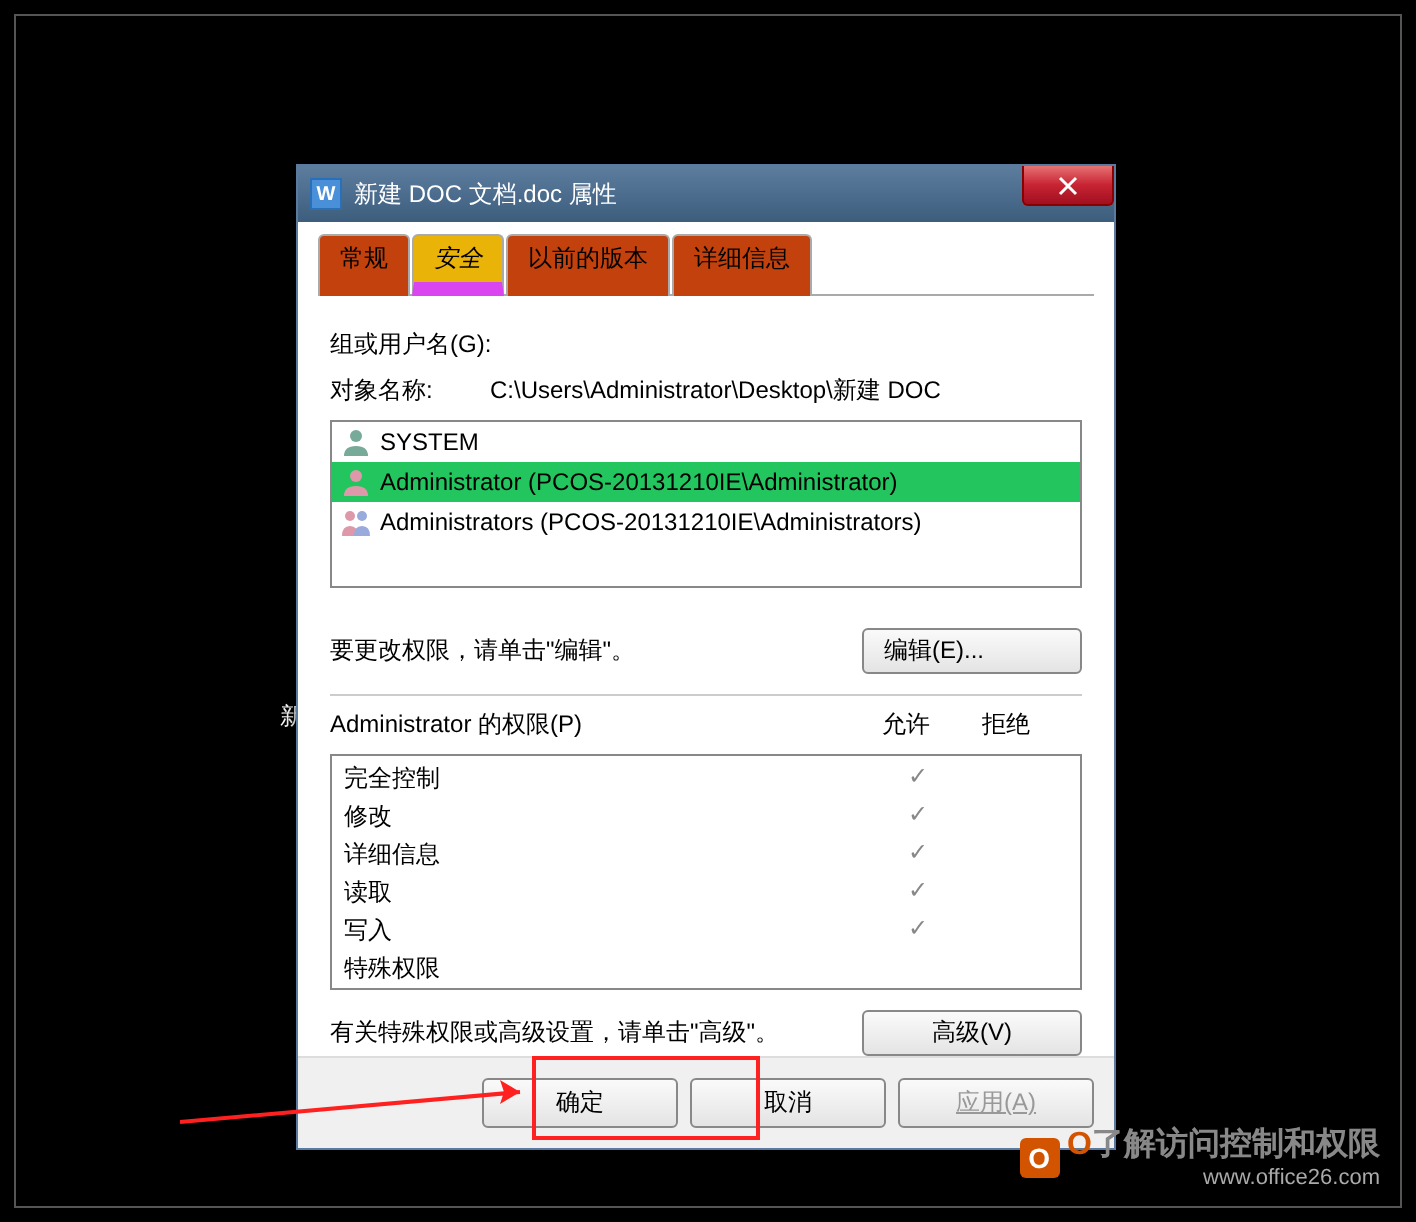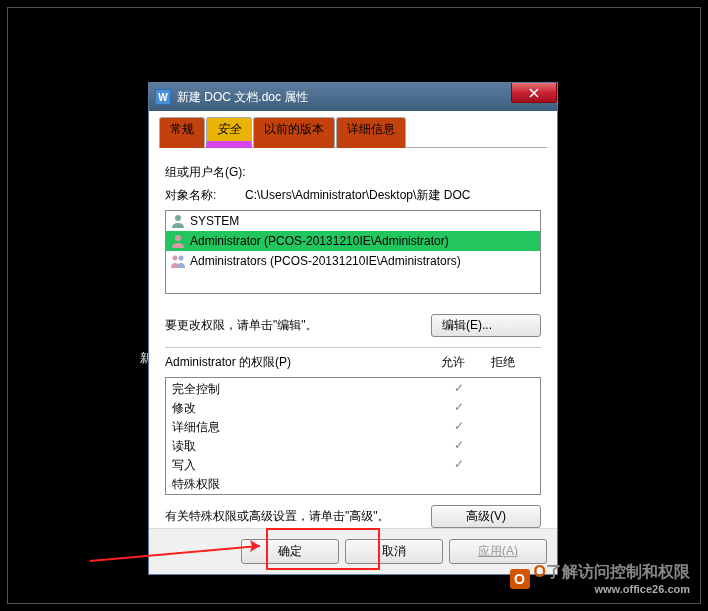--- a/index.html
+++ b/index.html
@@ -175,21 +175,21 @@
       color: #fff;
       border-radius: 3px;
       display: flex;
       align-items: center;
       justify-content: center;
       margin-right: 4px;
       font-size: 14px;
     }
     .watermark .brand { color: #888; }
     .watermark .brand b.o { color: #d35400; }
-    .watermark .url { font-size: 11px; color: #aaa; font-weight: bold; display: block; text-align: right; }
+    .watermark .url { font-size: 11px; color: #aaa; font-weight: normal; display: block; text-align: right; }
   </style>
 </head>
 <body>
 
 <div class="outer-border"></div>
 
 <div class="desktop-text">新</div>
 
 <div class="dialog">
   <div class="titlebar">

